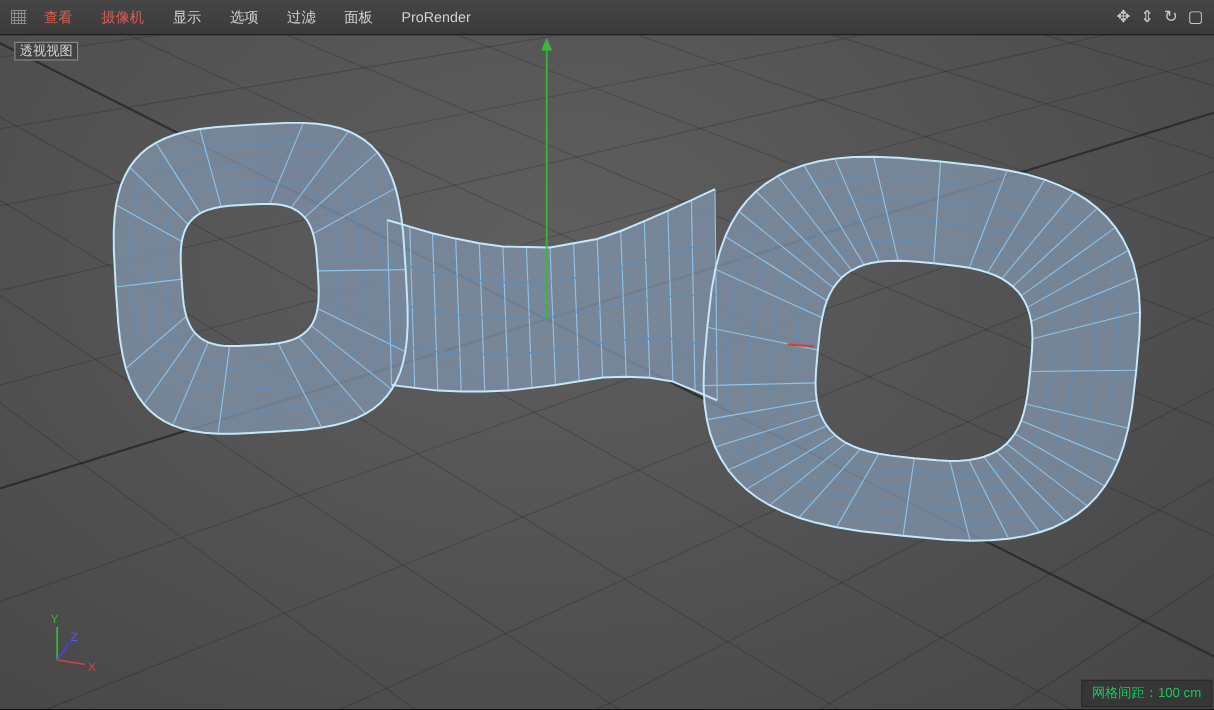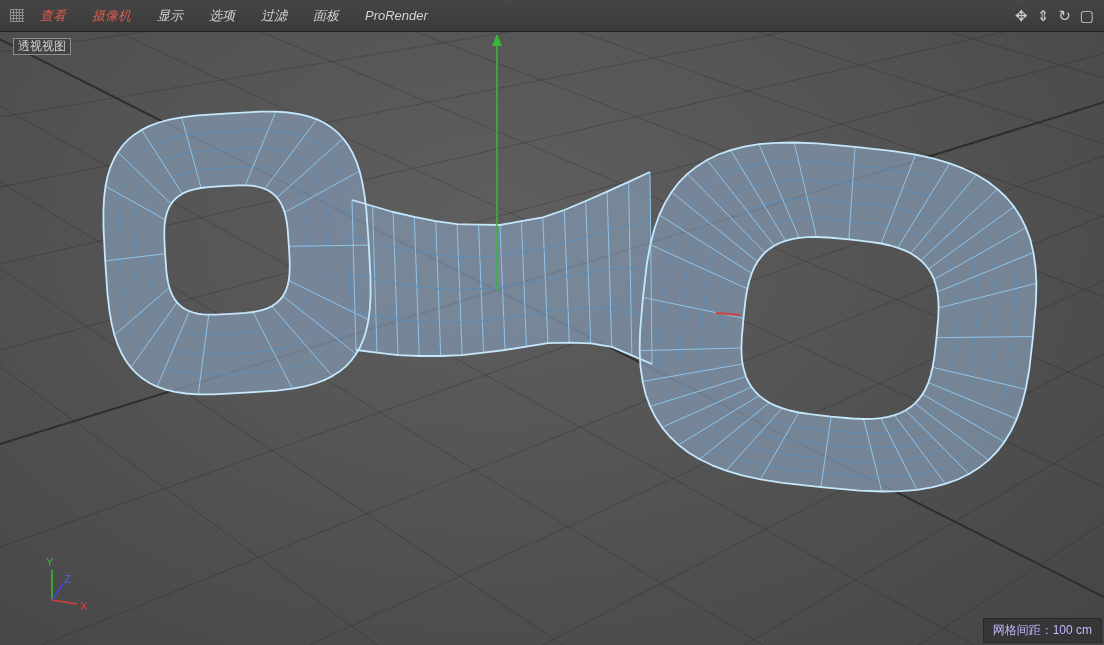--- a/index.html
+++ b/index.html
@@ -3,37 +3,37 @@
 <meta charset="utf-8">
 <style>
   html,body{margin:0;padding:0;background:#000;}
   .stage{position:relative;width:1104px;height:645px;overflow:hidden;
          font-family:"Liberation Sans","DejaVu Sans",sans-serif;user-select:none;}
 
   
   .menubar{position:absolute;top:0;left:0;width:1104px;height:32px;
            background:linear-gradient(#464646,#3a3a3a);
            border-bottom:1px solid #232323;
-           display:flex;align-items:center;padding:0 10px;box-sizing:border-box;font-style:italic;}
+           display:flex;align-items:center;padding:0 10px;box-sizing:border-box;}
   .grid-icon{width:14px;height:13px;margin-right:16px;opacity:.85;
              background-image:repeating-linear-gradient(0deg,#9a9a9a 0 1px,transparent 1px 3px),
                               repeating-linear-gradient(90deg,#9a9a9a 0 1px,transparent 1px 3px);}
   .menu-item{color:#d2d2d2;font-size:13px;margin-right:26px;cursor:default;white-space:nowrap;}
   .spacer{flex:1;}
   .vp-icon{color:#c9c9c9;font-size:15px;line-height:15px;margin-left:9px;cursor:default;}
 
   
   .viewport{position:absolute;top:32px;left:0;width:1104px;height:613px;
             background:radial-gradient(ellipse at 45% 32%, #5f5f5f 0%, #535353 48%, #454545 100%);}
   svg{position:absolute;top:0;left:0;display:block;}
 
   .vp-label{position:absolute;top:6px;left:13px;background:#424242;border:1px solid #8e8e8e;
             color:#d0d0d0;font-size:12px;line-height:15px;padding:0 4px;}
   .status{position:absolute;right:2px;bottom:2px;background:#363636;border:1px solid #2a2a2a;
-          color:#c4b5fd;font-size:12px;padding:3px 9px;}
+          color:#22c55e;font-size:12px;padding:3px 9px;}
 </style>
 </head>
 <body>
 
 <div class="stage">
 
   <div class="menubar">
     <span class="grid-icon"></span>
     <span class="menu-item" style="color: rgb(217, 92, 78);">查看</span>
     <span class="menu-item" style="color: rgb(217, 92, 78);">摄像机</span>

